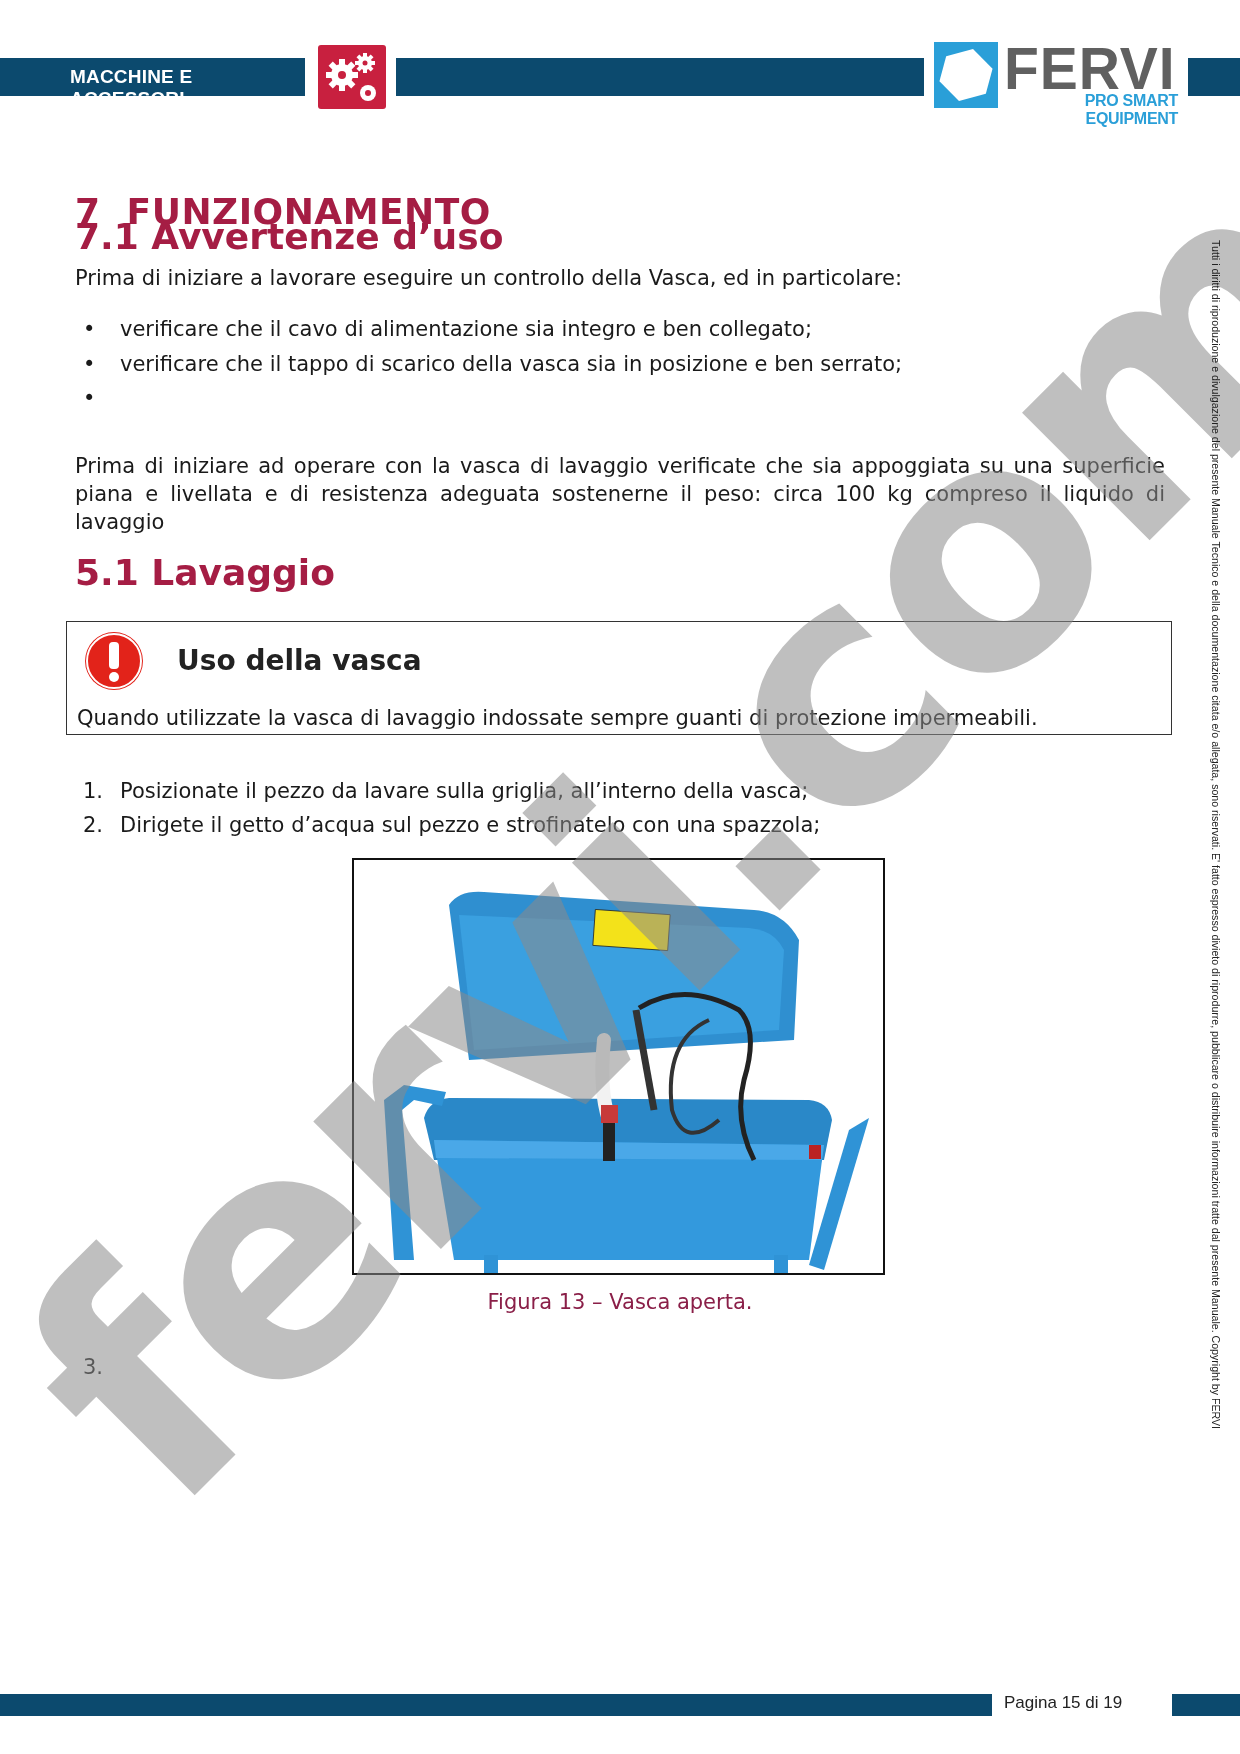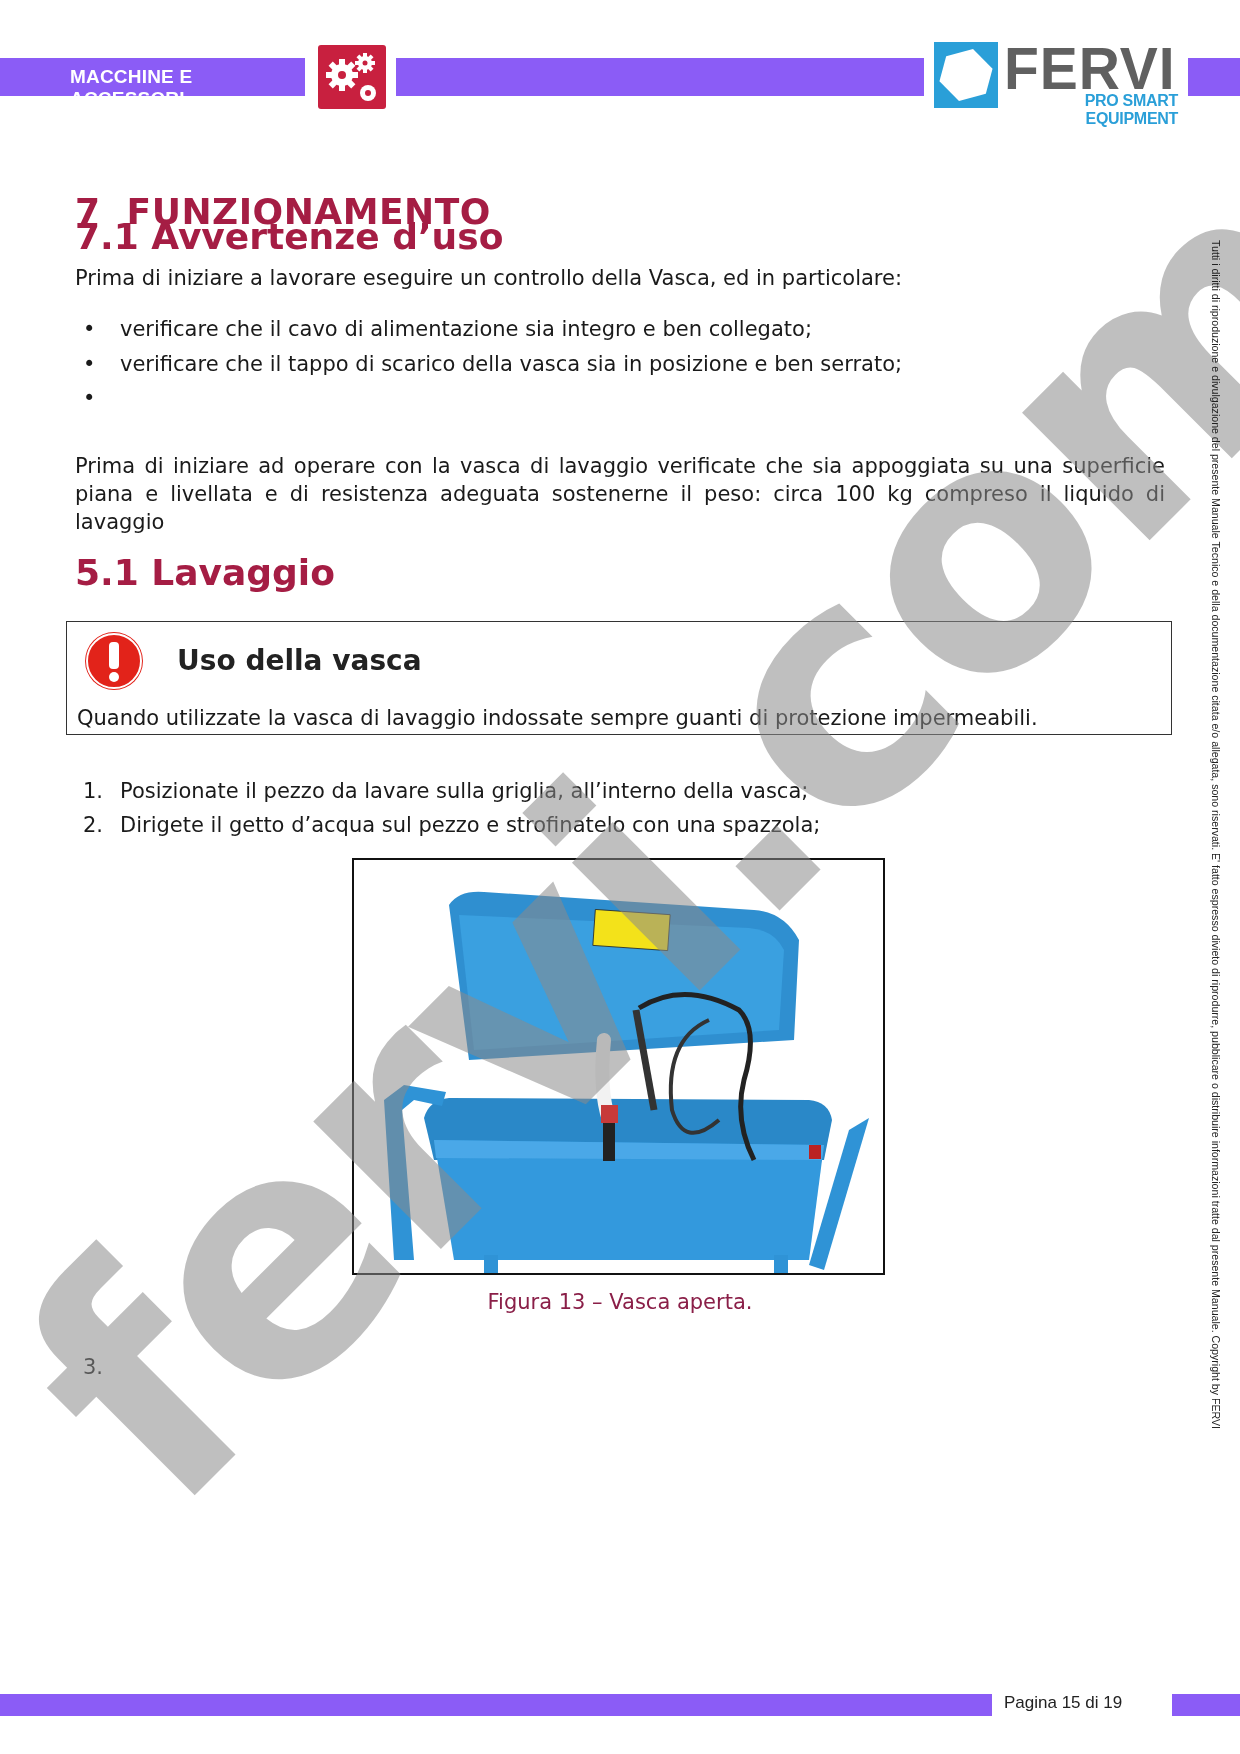--- a/index.html
+++ b/index.html
@@ -1,17 +1,17 @@
 <!DOCTYPE html>
 <html><head>
 <meta charset="utf-8">
 <style>
   html,body{margin:0;padding:0;background:#fff;}
   body{width:1240px;height:1754px;position:relative;overflow:hidden;font-family:"DejaVu Sans",sans-serif;color:#1a1a1a;}
-  .band{position:absolute;background:#8b5cf6;}
+  .band{position:absolute;background:#0c4a6e;}
   .hdr-left{left:0;top:58px;width:305px;height:38px;}
   .hdr-left-inner{position:absolute;left:70px;top:8px;color:#fff;font-family:"Liberation Sans",sans-serif;font-weight:bold;font-size:19px;letter-spacing:0.2px;}
   .gear-box{position:absolute;left:318px;top:45px;width:68px;height:64px;background:#c8203f;border-radius:3px;}
   .hdr-mid{left:396px;top:58px;width:528px;height:38px;}
   .hdr-right{left:1188px;top:58px;width:52px;height:38px;}
   .logo{position:absolute;left:934px;top:42px;width:244px;height:70px;}
   .logo-hex{position:absolute;left:0;top:0;width:64px;height:66px;background:#2a9fd8;}
   .logo-text{position:absolute;left:70px;top:-8px;font-family:"Liberation Sans",sans-serif;font-weight:bold;font-size:60px;color:#606060;letter-spacing:1px;transform:scaleX(0.95);transform-origin:left;}
   .logo-sub{position:absolute;left:70px;top:50px;font-family:"Liberation Sans",sans-serif;font-weight:bold;font-size:16px;color:#2a9fd8;letter-spacing:-0.3px;text-align:right;}
   h1{position:absolute;left:75px;top:158px;margin:0;font-size:36px;font-weight:bold;color:#a51d44;letter-spacing:0.5px;}

